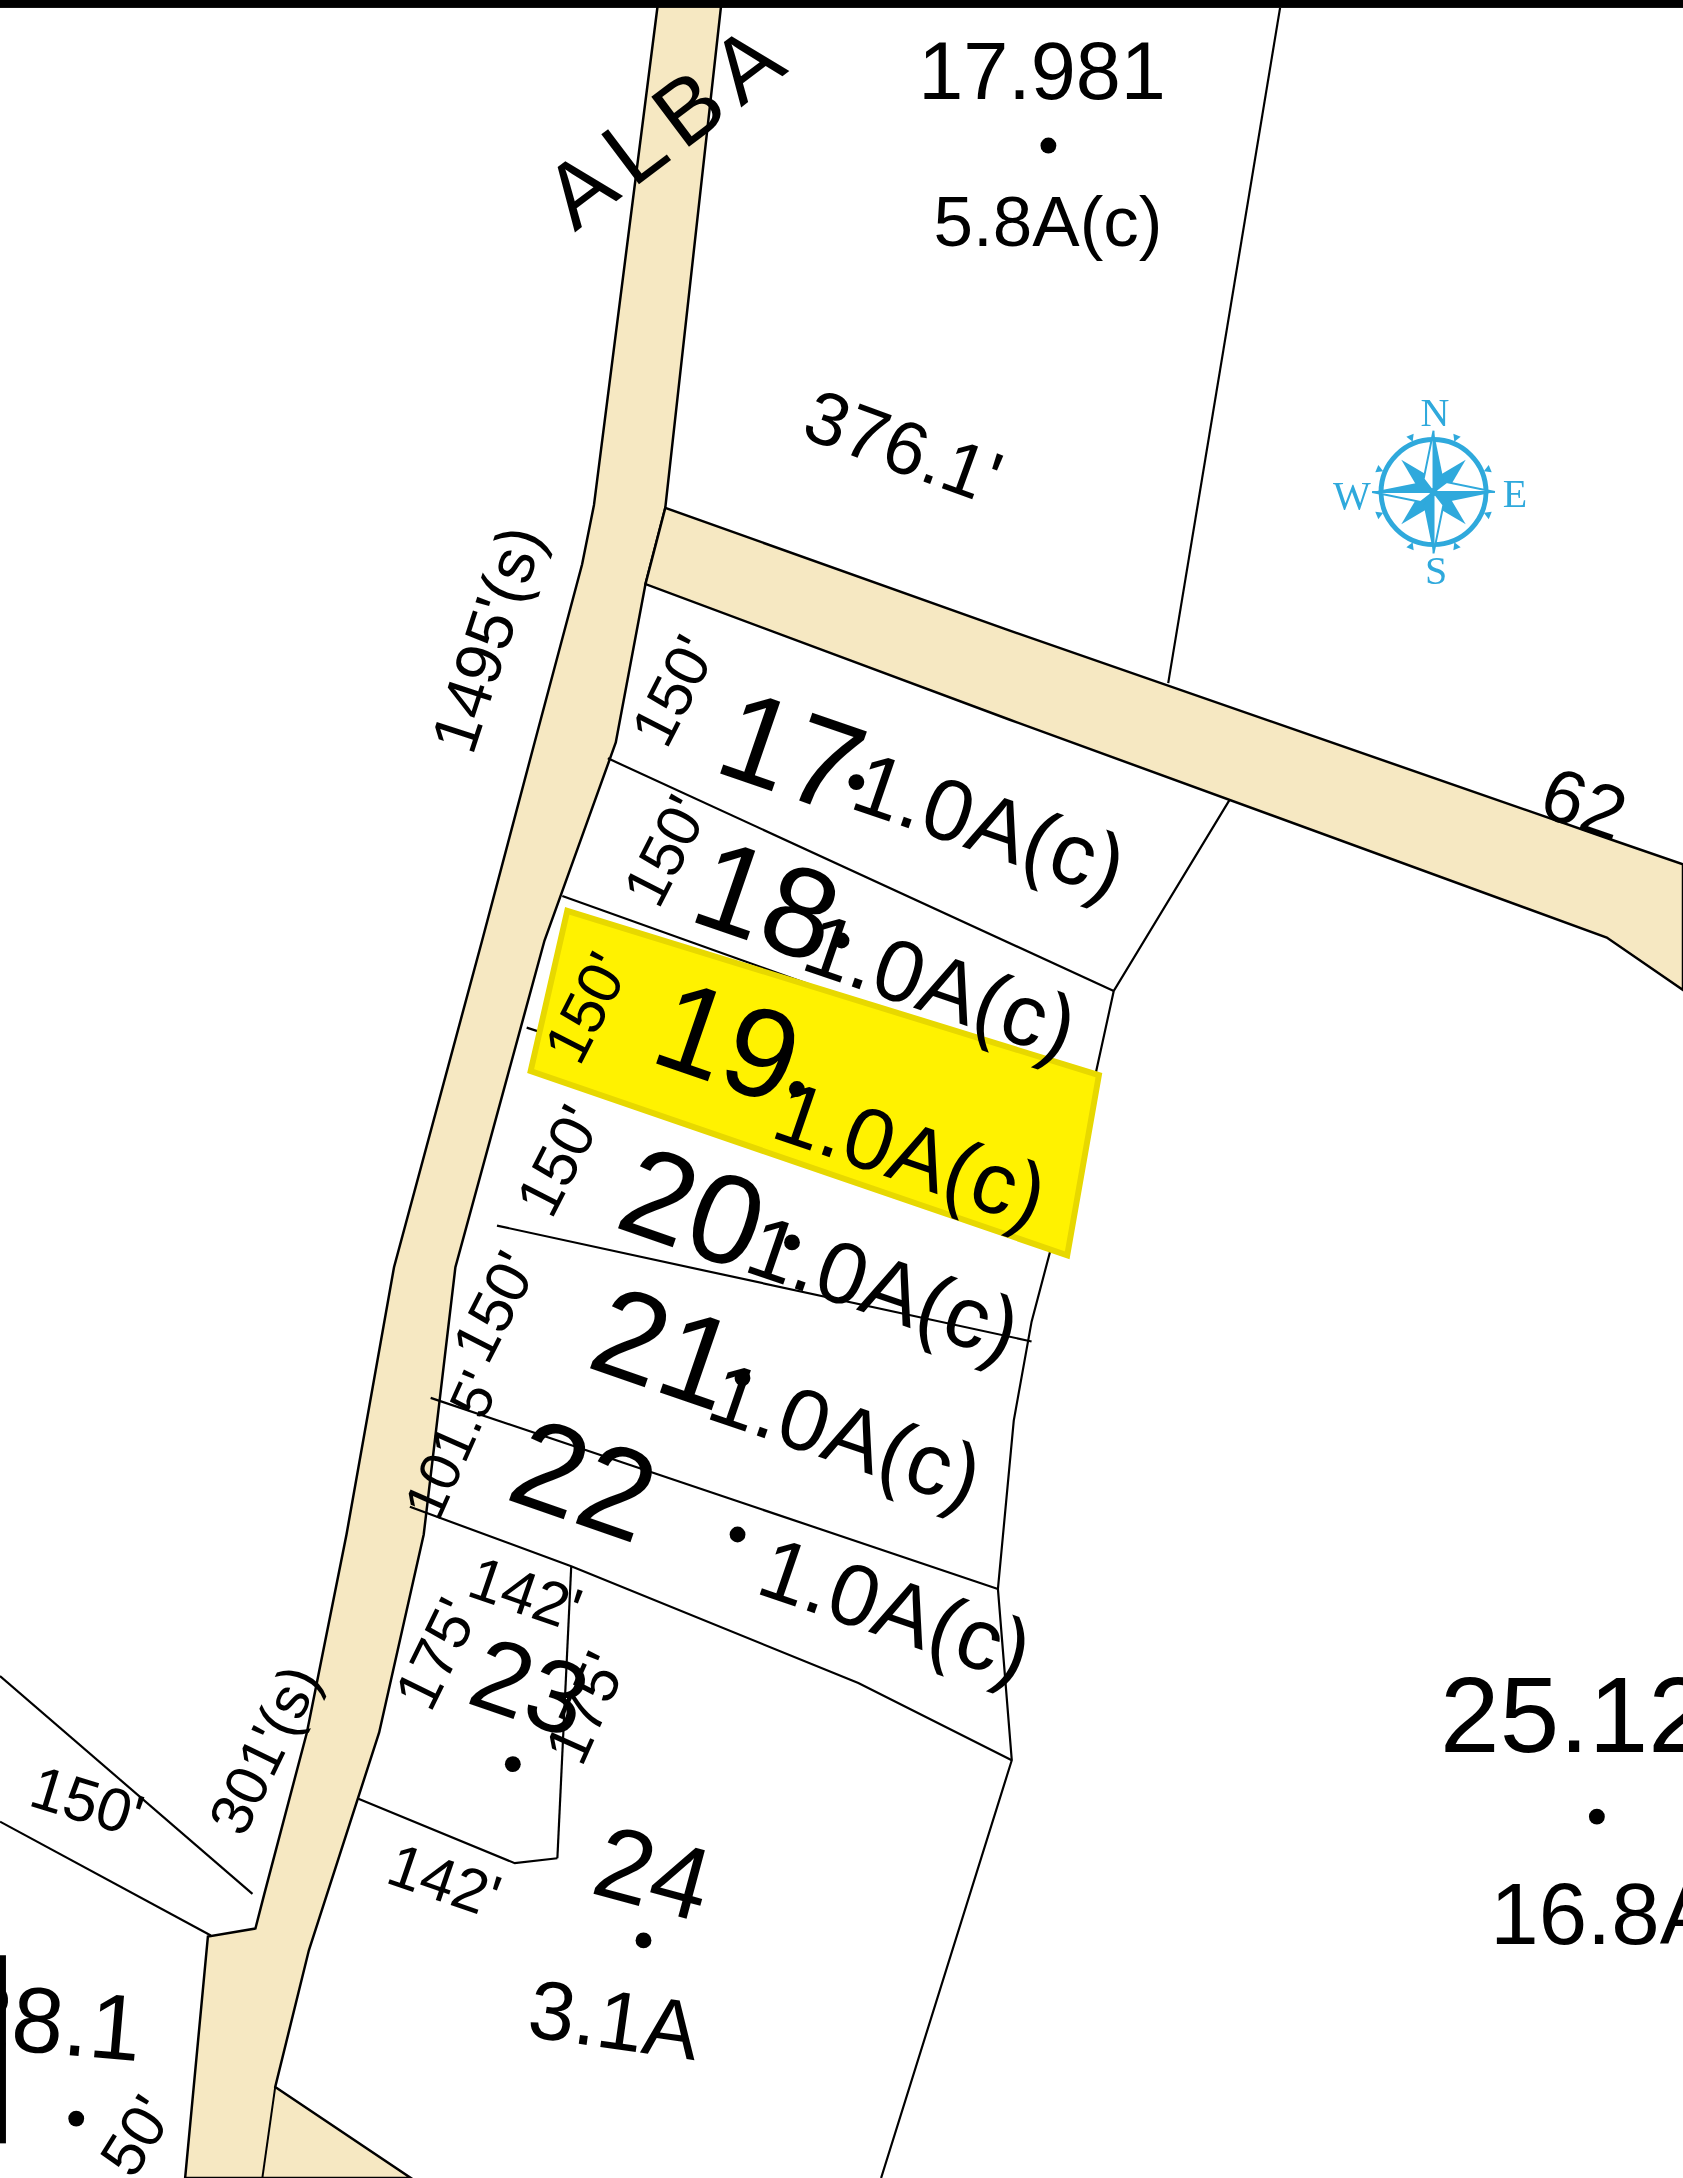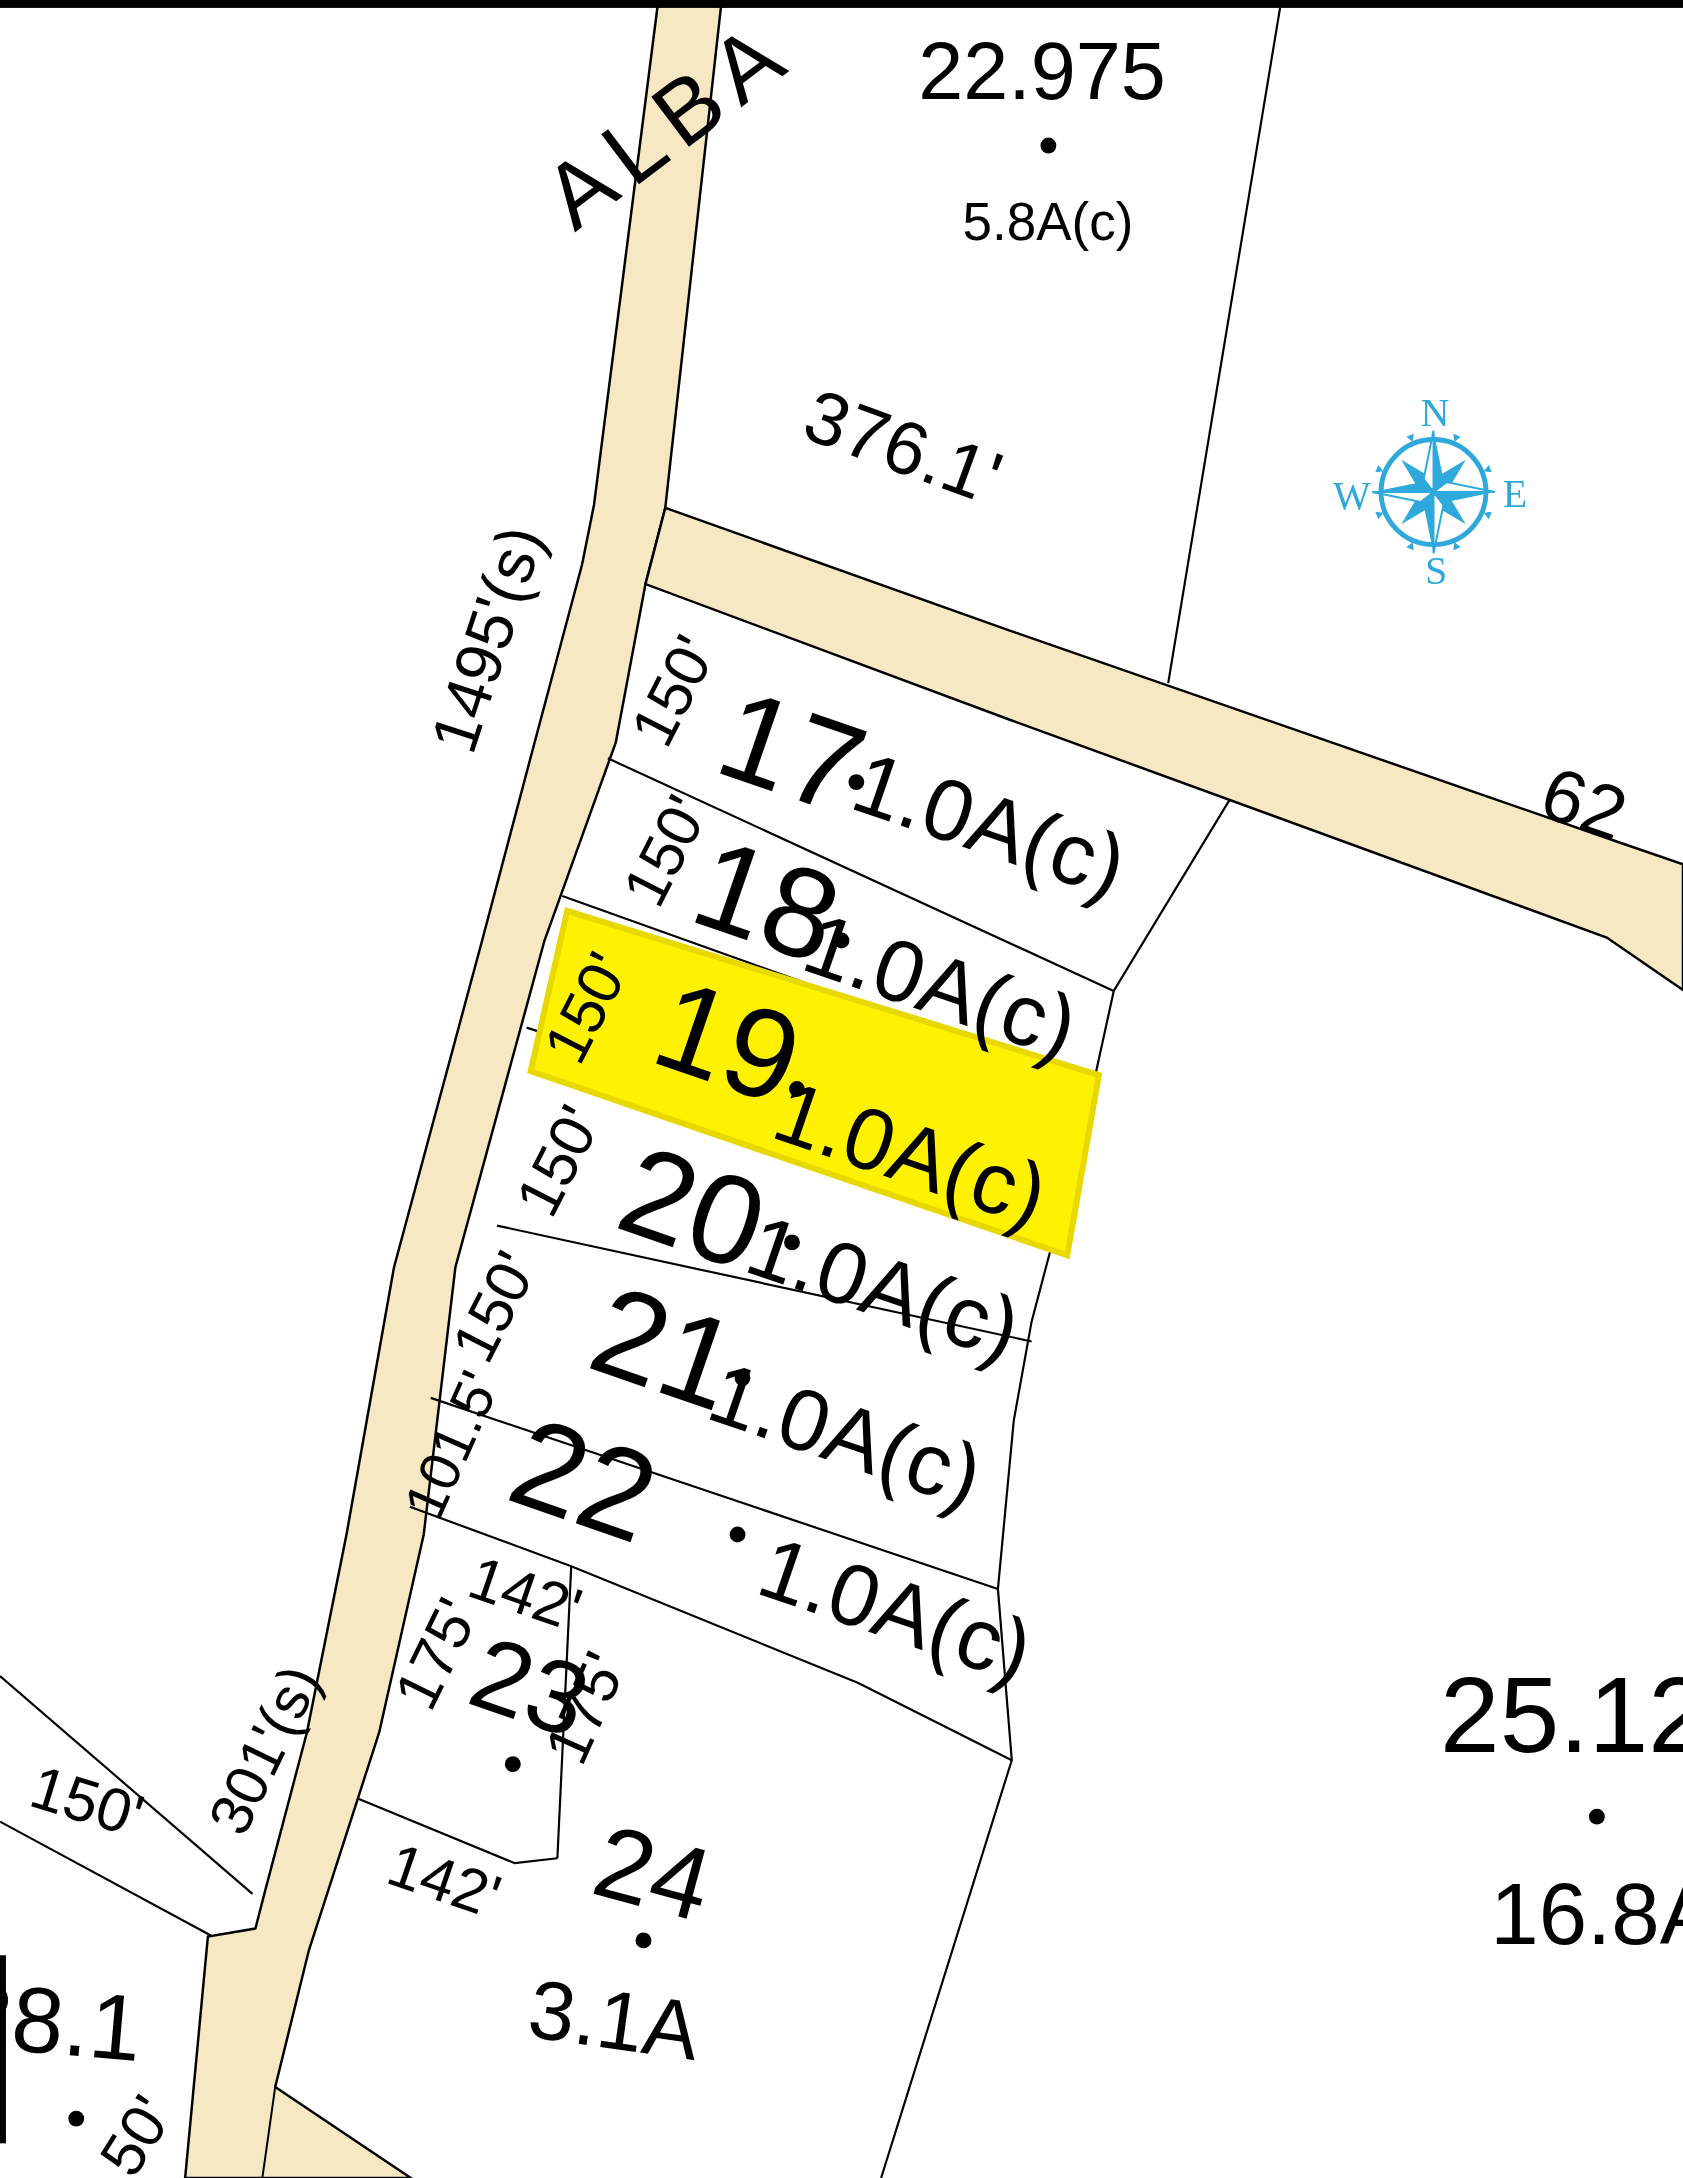--- a/index.html
+++ b/index.html
@@ -82,22 +82,22 @@
         <polygon points="-62,0 -13,-10 0,0" fill="#2FA9DC"></polygon>
         <polygon points="-62,0 -13,10 0,0" fill="#fff" stroke="#2FA9DC" stroke-width="2"></polygon>
       </g>
       <circle r="4" fill="#2FA9DC"></circle>
     </g>
   </svg>
 
   <div id="labels">
       <div class="lbl" style="left: 668px; top: 123px; font-size: 91px; letter-spacing: 12px; transform: translate(-50%, -50%) rotate(-37deg);">ALBA</div>
       <div class="lbl" style="left: 487px; top: 639px; font-size: 65px; transform: translate(-50%, -50%) rotate(-72deg);">1495'(s)</div>
-      <div class="lbl" style="left: 1042px; top: 71px; font-size: 81px; transform: translate(-50%, -50%) rotate(0deg);">22.975</div>
-      <div class="lbl" style="left: 1048px; top: 221px; font-size: 53px; transform: translate(-50%, -50%) rotate(0deg);">5.8A(c)</div>
+      <div class="lbl" style="left: 1042px; top: 71px; font-size: 81px; transform: translate(-50%, -50%) rotate(0deg);">17.981</div>
+      <div class="lbl" style="left: 1048px; top: 221px; font-size: 71px; transform: translate(-50%, -50%) rotate(0deg);">5.8A(c)</div>
       <div class="lbl" style="left: 903px; top: 447px; font-size: 75px; transform: translate(-50%, -50%) rotate(20deg);">376.1'</div>
       <div class="lbl" style="left: 1584px; top: 804px; font-size: 75px; transform: translate(-50%, -50%) rotate(19deg);">62</div>
       <div class="lbl" style="left: 674px; top: 691px; font-size: 61px; transform: translate(-50%, -50%) rotate(-63deg);">150'</div>
       <div class="lbl" style="left: 792px; top: 752px; font-size: 127px; transform: translate(-50%, -50%) rotate(19deg);">17</div>
       <div class="lbl" style="left: 990px; top: 824px; font-size: 87px; transform: translate(-50%, -50%) rotate(19deg);">1.0A(c)</div>
       <div class="lbl" style="left: 666px; top: 851px; font-size: 61px; transform: translate(-50%, -50%) rotate(-63deg);">150'</div>
       <div class="lbl" style="left: 767px; top: 901px; font-size: 127px; transform: translate(-50%, -50%) rotate(19deg);">18</div>
       <div class="lbl" style="left: 941px; top: 985px; font-size: 87px; transform: translate(-50%, -50%) rotate(19deg);">1.0A(c)</div>
       <div class="lbl" style="left: 587px; top: 1008px; font-size: 61px; transform: translate(-50%, -50%) rotate(-63deg);">150'</div>
       <div class="lbl" style="left: 728px; top: 1042px; font-size: 127px; transform: translate(-50%, -50%) rotate(19deg);">19</div>

